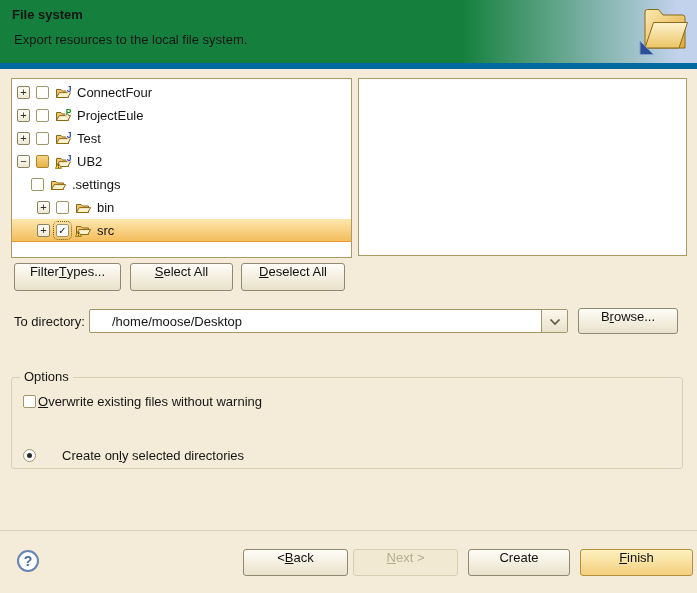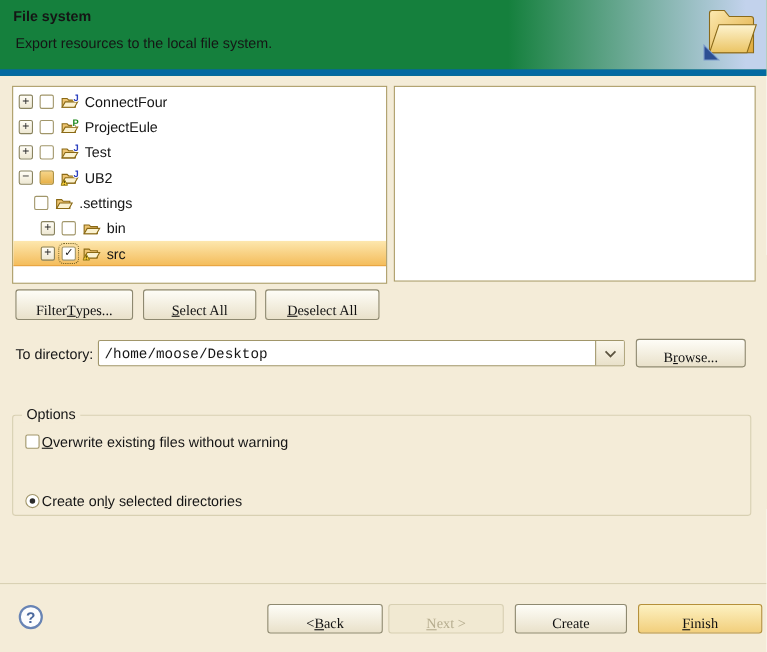--- a/index.html
+++ b/index.html
@@ -27,48 +27,48 @@
     font-size:11px;line-height:1;color:#2c2c2c;box-sizing:border-box;}
   .exp.none{visibility:hidden;}
   .cb{width:13px;height:13px;flex:0 0 13px;margin-right:6px;border:1px solid #a1966a;border-radius:2px;
     background:#ffffff;display:flex;align-items:center;justify-content:center;
     font-size:10px;font-weight:bold;color:#141414;box-sizing:border-box;}
   .cb.mixed{background:linear-gradient(#f6d488,#e7b148);border-color:#a8862c;}
   .cb.focus{outline:1px dotted #6e5e24;outline-offset:2px;}
   .ticon{width:17px;height:16px;flex:0 0 17px;margin-right:5px;position:relative;}
   .tlabel{white-space:nowrap;}
   
-  .btn{position:absolute;display:flex;align-items:flex-end;justify-content:center;box-sizing:border-box;
-    background:linear-gradient(#fefdf7,#e9e1ca);border:1px solid #8e8970;border-radius:3px;color:#111;font-family:Liberation Serif, serif;}
+  .btn{position:absolute;display:flex;align-items:flex-start;justify-content:center;box-sizing:border-box;
+    background:linear-gradient(#fefdf7,#e9e1ca);border:1px solid #8e8970;border-radius:3px;color:#111;}
   .btn .mn{text-decoration:underline;}
   .btn.disabled{background:#f1e9d2;color:#b6ad8f;border-color:#d7cfb2;}
   .btn.default{background:linear-gradient(#fdf1c1,#f2cf7c);border-color:#b5903a;}
   .b-filter{left:14px;top:263px;width:107px;height:28px;}
   .b-selall{left:130px;top:263px;width:103px;height:28px;}
   .b-desel{left:241px;top:263px;width:104px;height:28px;}
   .b-browse{left:578px;top:308px;width:100px;height:26px;}
   .b-back{left:243px;top:549px;width:105px;height:27px;}
   .b-next{left:353px;top:549px;width:105px;height:27px;}
   .b-cancel{left:468px;top:549px;width:102px;height:27px;}
   .b-finish{left:580px;top:549px;width:113px;height:27px;}
   
   .dest-label{position:absolute;left:14px;top:314px;}
   .combo{position:absolute;left:89px;top:309px;width:479px;height:24px;display:flex;box-sizing:border-box;
     border:1px solid #a1966a;border-radius:2px;background:#ffffff;}
-  .combo-text{flex:1;display:flex;align-items:center;padding-left:5px;overflow:hidden;white-space:nowrap;font-family:Liberation Mono, monospace;}
+  .combo-text{flex:1;display:flex;align-items:center;padding-left:22px;overflow:hidden;white-space:nowrap;}
   .combo-btn{width:25px;flex:0 0 25px;border-left:1px solid #a1966a;
     background:linear-gradient(#fbf7ec,#e9e1ca);display:flex;align-items:center;justify-content:center;}
   
   .group{position:absolute;left:11px;top:377px;width:672px;height:92px;box-sizing:border-box;
     border:1px solid #d8d0b2;border-radius:3px;}
   .group-label{position:absolute;top:-9px;left:8px;background:#f4ecd8;padding:0 4px;}
   .opt{position:absolute;left:11px;display:flex;align-items:center;height:16px;}
   .opt .olabel{margin-left:2px;}
   .opt .mn{text-decoration:underline;}
-  .o1{top:15px;} .o2{top:42px;} .o3{top:69px;}
+  .o1{top:15px;} .o2{top:42px;} .o3{top:69px;gap:24px;}
   .cbox{width:13px;height:13px;box-sizing:border-box;border:1px solid #a1966a;border-radius:2px;background:#fff;}
   .radio{width:13px;height:13px;box-sizing:border-box;border:1px solid #a1966a;border-radius:50%;background:#fff;position:relative;}
   .radio.checked::after{content:"";position:absolute;left:3px;top:3px;width:5px;height:5px;border-radius:50%;background:#2b2b2b;}
   
   .fdiv{position:absolute;left:0;top:530px;width:697px;height:1px;background:#d9d1b4;}
   .help{position:absolute;left:17px;top:550px;width:22px;height:22px;border-radius:50%;box-sizing:border-box;
     border:2px solid #6884b4;background:#fcfdfe;color:#4a689e;font-weight:bold;font-size:14px;
     display:flex;align-items:center;justify-content:center;}
 </style>
 </head>

